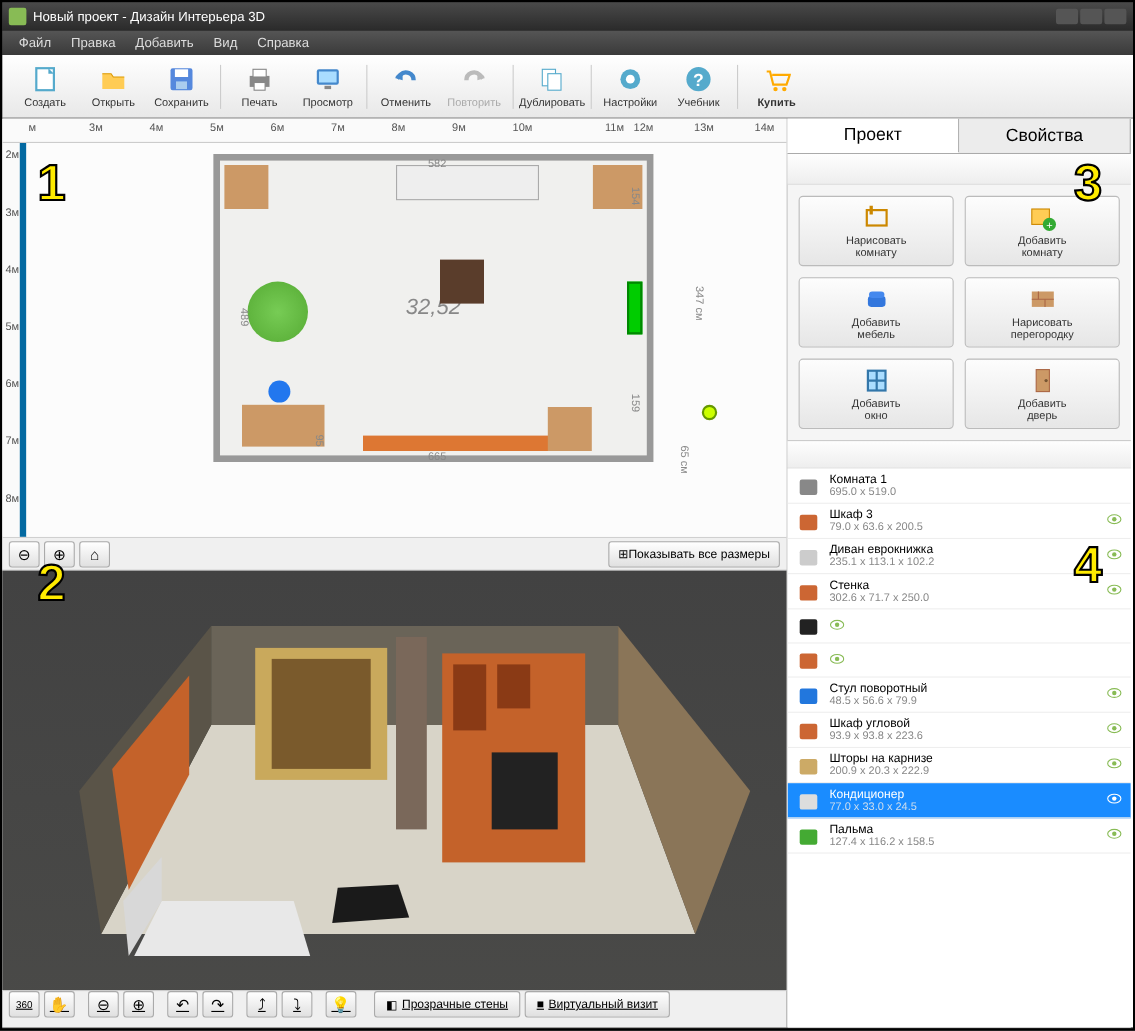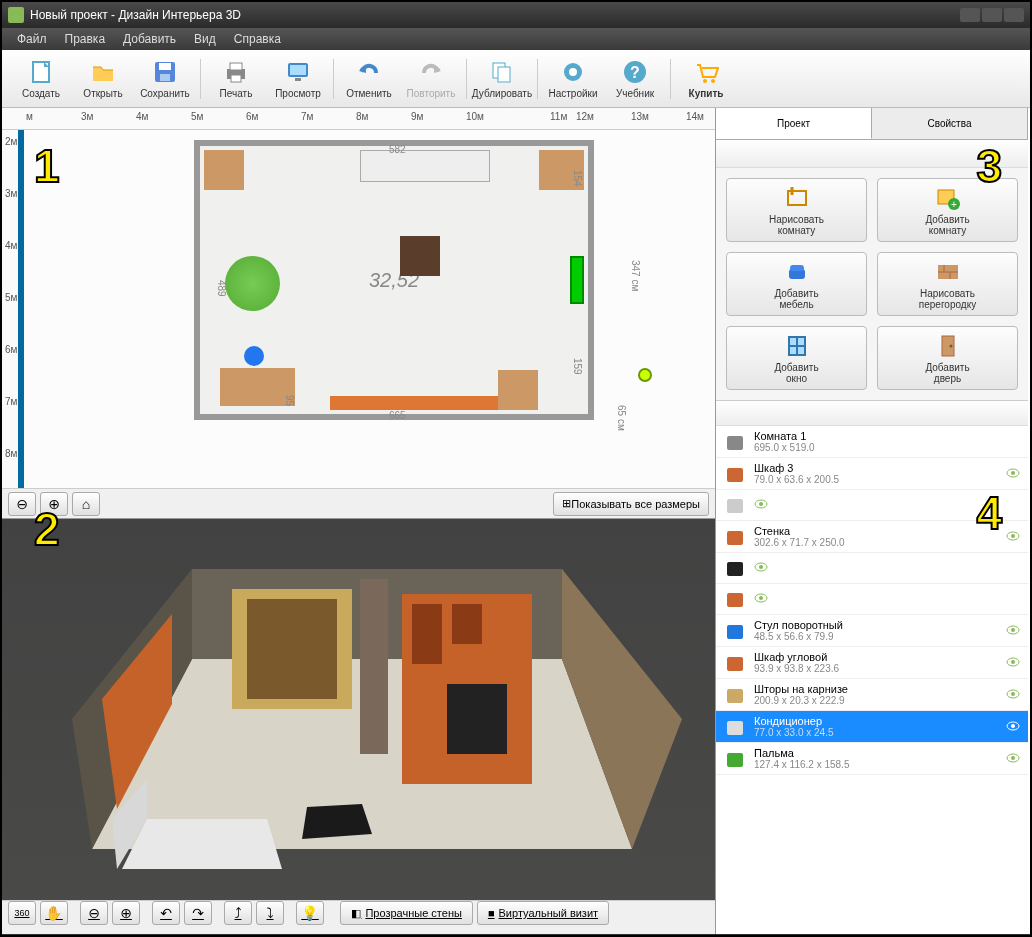--- a/index.html
+++ b/index.html
@@ -35,21 +35,21 @@
 
 .plan-toolbar { height: 30px; background: #f0f0f0; border-top: 1px solid #ccc; display: flex; align-items: center; padding: 0 6px; gap: 4px; }
 .plan-btn { width: 28px; height: 24px; background: linear-gradient(#fff, #e0e0e0); border: 1px solid #aaa; border-radius: 3px; display: flex; align-items: center; justify-content: center; cursor: pointer; font-size: 14px; }
 .show-dims { margin-left: auto; height: 24px; background: linear-gradient(#fff, #e0e0e0); border: 1px solid #aaa; border-radius: 3px; padding: 0 8px; font-size: 11px; display: flex; align-items: center; cursor: pointer; }
 
 .view3d { flex: 1; background: linear-gradient(#424242, #4a4a48); position: relative; border-top: 1px solid #999; }
 .view3d-toolbar { position: absolute; bottom: 0; left: 0; right: 0; height: 34px; background: #f0f0f0; border-top: 1px solid #ccc; display: flex; align-items: flex-start; padding: 0 6px; gap: 4px; text-decoration: underline; }
 .btn-wide { height: 24px; background: linear-gradient(#fff, #e0e0e0); border: 1px solid #aaa; border-radius: 3px; padding: 0 10px; font-size: 11px; display: flex; align-items: center; cursor: pointer; gap: 4px; }
 
 .tabs { height: 32px; display: flex; background: #e0e0e0; border-bottom: 1px solid #aaa; }
-.tab { flex: 1; display: flex; align-items: center; justify-content: center; font-size: 10px; border-right: 1px solid #aaa; cursor: pointer; background: #ececec; }
+.tab { flex: 1; display: flex; align-items: center; justify-content: center; font-size: 16px; border-right: 1px solid #aaa; cursor: pointer; background: #ececec; }
 .tab.active { background: #fff; border-bottom: 1px solid #fff; }
 
 .actions-head { height: 28px; background: linear-gradient(#fefefe, #eee); border-bottom: 1px solid #ddd; }
 .actions { padding: 10px; display: grid; grid-template-columns: 1fr 1fr; gap: 10px; }
 .action-btn { height: 64px; background: linear-gradient(#fdfdfd, #e6e6e6); border: 1px solid #bbb; border-radius: 4px; display: flex; flex-direction: column; align-items: center; justify-content: center; cursor: pointer; font-size: 10px; color: #333; }
 .action-btn .ic { width: 26px; height: 26px; margin-bottom: 3px; display: flex; align-items: center; justify-content: center; }
 
 .list-head { height: 26px; background: linear-gradient(#fefefe, #eee); border-top: 1px solid #ccc; border-bottom: 1px solid #ddd; }
 .obj-list { flex: 1; overflow-y: auto; background: #fff; }
 .obj-item { display: flex; align-items: center; padding: 4px 8px; border-bottom: 1px solid #eee; cursor: pointer; font-size: 11px; }
@@ -410,20 +410,24 @@
               <ellipse cx="7" cy="5" rx="6" ry="4" fill="none" stroke="#8b5"></ellipse>
               <circle cx="7" cy="5" r="2" fill="#8b5"></circle>
             </svg></div>
         </div>
         <div class="obj-item">
           <div class="obj-ic">
             <svg width="20" height="20">
               <rect x="2" y="4" width="16" height="14" fill="#ccc" rx="2"></rect>
             </svg>
           </div>
+          <div class="obj-text">
+            <div>Диван еврокнижка</div>
+            <div class="obj-dims">235.1 x 113.1 x 102.2</div>
+          </div>
           <div><svg width="14" height="10">
               <ellipse cx="7" cy="5" rx="6" ry="4" fill="none" stroke="#8b5"></ellipse>
               <circle cx="7" cy="5" r="2" fill="#8b5"></circle>
             </svg></div>
         </div>
         <div class="obj-item">
           <div class="obj-ic">
             <svg width="20" height="20">
               <rect x="2" y="4" width="16" height="14" fill="#c63" rx="2"></rect>
             </svg>

